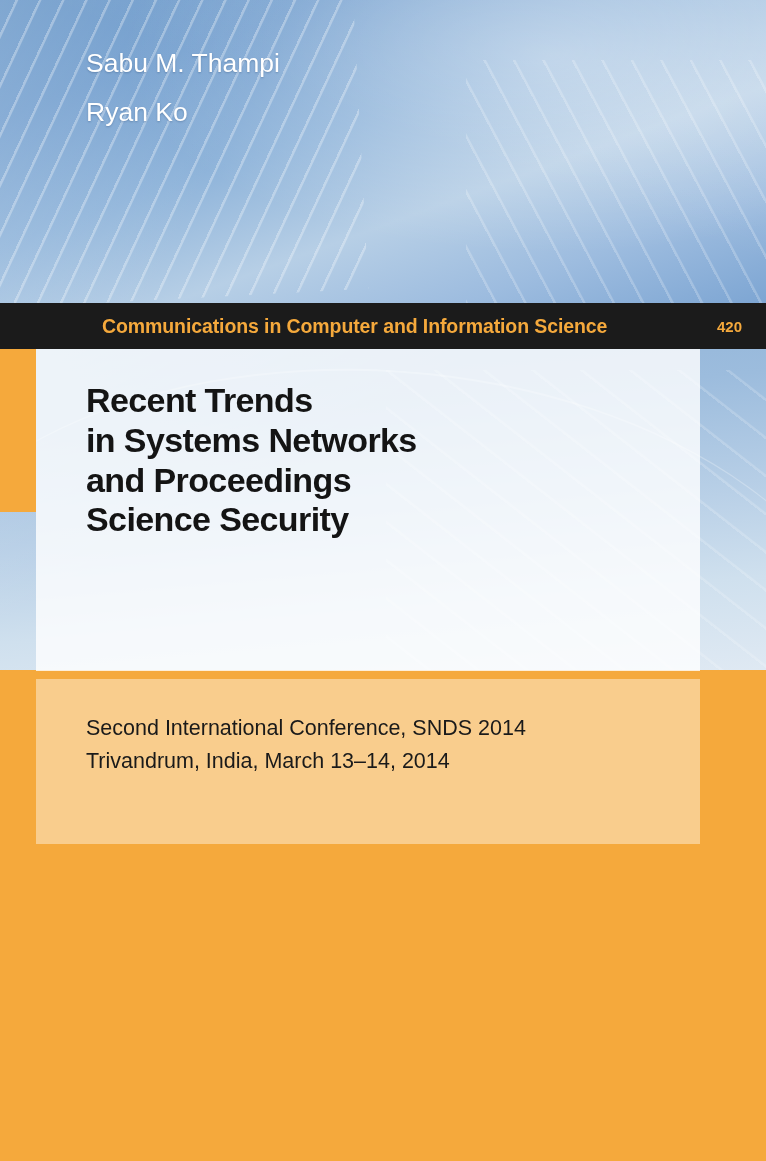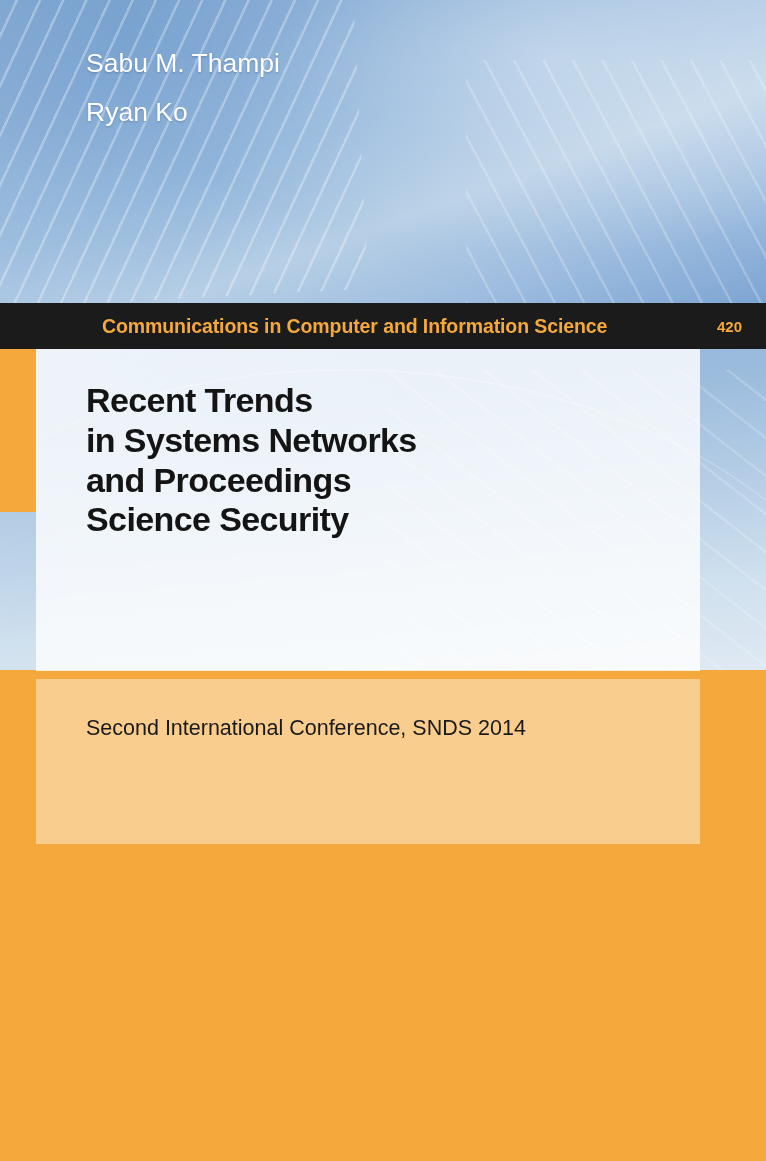--- a/index.html
+++ b/index.html
@@ -256,16 +256,17 @@
 
   <div class="title-panel">
     <div class="title-line">Recent Trends</div>
     <div class="title-line">in Systems Networks</div>
     <div class="title-line">and Proceedings</div>
     <div class="title-line">Science Security</div>
   </div>
 
   <div class="subtitle-panel">
     <div class="sub-line">Second International Conference, SNDS 2014</div>
+    <div class="sub-line">Trivandrum, India, March 13–14, 2014</div>
   </div>
 
 
 </div>
 
 </body></html>

